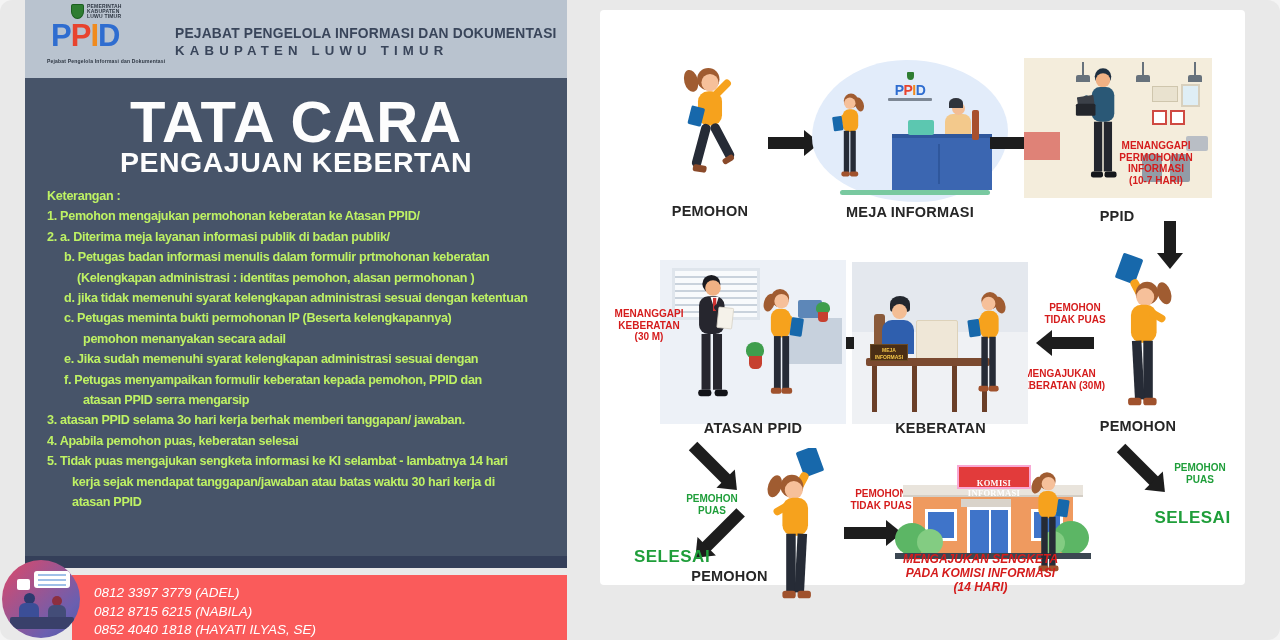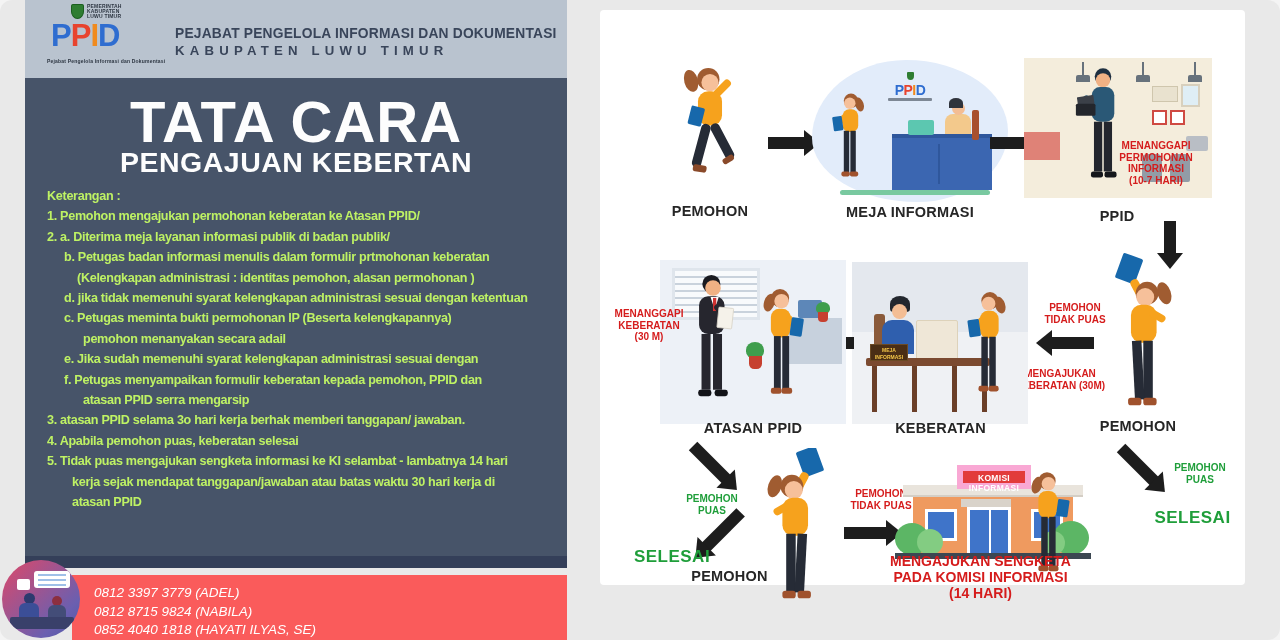--- a/index.html
+++ b/index.html
@@ -97,21 +97,21 @@
   .kleg{position:absolute;top:104px;width:5px;height:46px;background:#6b3f28;}
   .kmon{position:absolute;left:64px;top:58px;width:40px;height:38px;background:#efe7d7;border:1px solid #ddd2ba;border-radius:2px;}
   .khair{position:absolute;left:38px;top:34px;width:20px;height:16px;border-radius:50% 50% 20% 20%;background:#23272e;}
   .khead{position:absolute;left:40px;top:42px;width:15px;height:15px;border-radius:50%;background:#f3bd94;}
   .kjack{position:absolute;left:30px;top:58px;width:32px;height:34px;border-radius:10px 10px 0 0;background:#2f5fae;}
   .kchair{position:absolute;left:22px;top:52px;width:11px;height:52px;background:#8a5a3a;border-radius:3px;}
   .ksign{position:absolute;left:18px;top:82px;width:38px;height:17px;background:#4a2e15;border:1px solid #6b4a24;color:#f5c748;font-size:5px;font-weight:bold;text-align:center;white-space:pre-line;line-height:7px;padding-top:2px;box-sizing:border-box;}
 
   
   .bld-roof{position:absolute;left:0;top:20px;width:180px;height:10px;background:#e9e4dc;border-bottom:2px solid #d4cec5;}
-  .bld-sign{position:absolute;left:54px;top:0;width:74px;height:24px;background:#e23b3b;border:6px solid #f9a8d4;color:#fff;font-size:8.5px;font-weight:800;text-align:center;white-space:pre-line;line-height:9.5px;padding-top:3px;box-sizing:border-box;letter-spacing:.3px;}
+  .bld-sign{position:absolute;left:54px;top:0;width:74px;height:24px;background:#e23b3b;border:2px solid #f9a8d4;color:#fff;font-size:8.5px;font-weight:800;text-align:center;white-space:pre-line;line-height:9.5px;padding-top:12px;box-sizing:border-box;letter-spacing:.3px;font-family:Liberation Serif, serif;}
   .bld-body{position:absolute;left:10px;top:32px;width:160px;height:56px;background:#ef9a5f;}
   .bld-awn{position:absolute;left:58px;top:34px;width:50px;height:8px;background:#d9d3ca;}
   .bld-door{position:absolute;left:64px;top:42px;width:38px;height:46px;background:#3f74c9;border:3px solid #fff;}
   .bld-door i{position:absolute;left:50%;top:0;width:2px;height:100%;background:#fff;}
   .bld-win{position:absolute;top:44px;width:26px;height:26px;background:#3f74c9;border:3px solid #fff;}
   .bush{position:absolute;border-radius:50%;background:#5cb665;}
   .bush.lt{background:#83cc82;}
   .bld-base{position:absolute;left:-8px;top:88px;width:196px;height:6px;background:#3c4752;}
 </style>
 </head>
@@ -223,21 +223,21 @@
       <div class="ln">5. Tidak puas mengajukan sengketa informasi ke KI selambat - lambatnya 14 hari</div>
       <div class="ln i05">kerja sejak mendapat tanggapan/jawaban atau batas waktu 30 hari kerja di</div>
       <div class="ln i05">atasan PPID</div>
     </div>
   </div>
 
   <div id="poster-strip"></div>
 
   <div id="poster-footer">
     <div>0812 3397 3779 (ADEL)</div>
-    <div>0812 8715 9824 (NABILA)</div>
+    <div>0812 8715 6215 (NABILA)</div>
     <div>0852 4040 1818 (HAYATI ILYAS, SE)</div>
   </div>
 
   <div id="chat-circle">
     <div class="bubble">
         <i></i>
         <i></i>
         <i></i>
       </div>
     <div class="bubble2"></div>
@@ -414,21 +414,21 @@
       <div class="bld-win" style="left:128px;"></div>
       <div class="bush" style="left:-8px;top:58px;width:34px;height:32px;"></div>
       <div class="bush lt" style="left:14px;top:64px;width:26px;height:26px;"></div>
       <div class="bush" style="left:150px;top:56px;width:36px;height:34px;"></div>
       <div class="bush lt" style="left:138px;top:66px;width:24px;height:24px;"></div>
       <div class="bld-base"></div>
     </div>
     <svg class="fig flip" viewBox="0 0 100 170" style="left:408px;top:458px;width:78px;height:122px">
         <use href="#sym-woman-stand"></use>
       </svg>
-    <div class="red" style="left:278px;top:543px;width:205px;font-size:14px;">MENGAJUKAN SENGKETA
+    <div class="red" style="left:278px;top:543px;width:205px;font-size:12px;font-style:italic;">MENGAJUKAN SENGKETA
 PADA KOMISI INFORMASI
 (14 HARI)</div>
 
     <div class="arr r45" style="left:512px;top:447px;width:62px;">
         <div class="shaft"></div>
         <div class="tip"></div>
       </div>
     <div class="green" style="left:562px;top:452px;width:76px;">PEMOHON
 PUAS</div>
     <div class="selesai" style="left:545px;top:498px;width:95px;">SELESAI</div>

